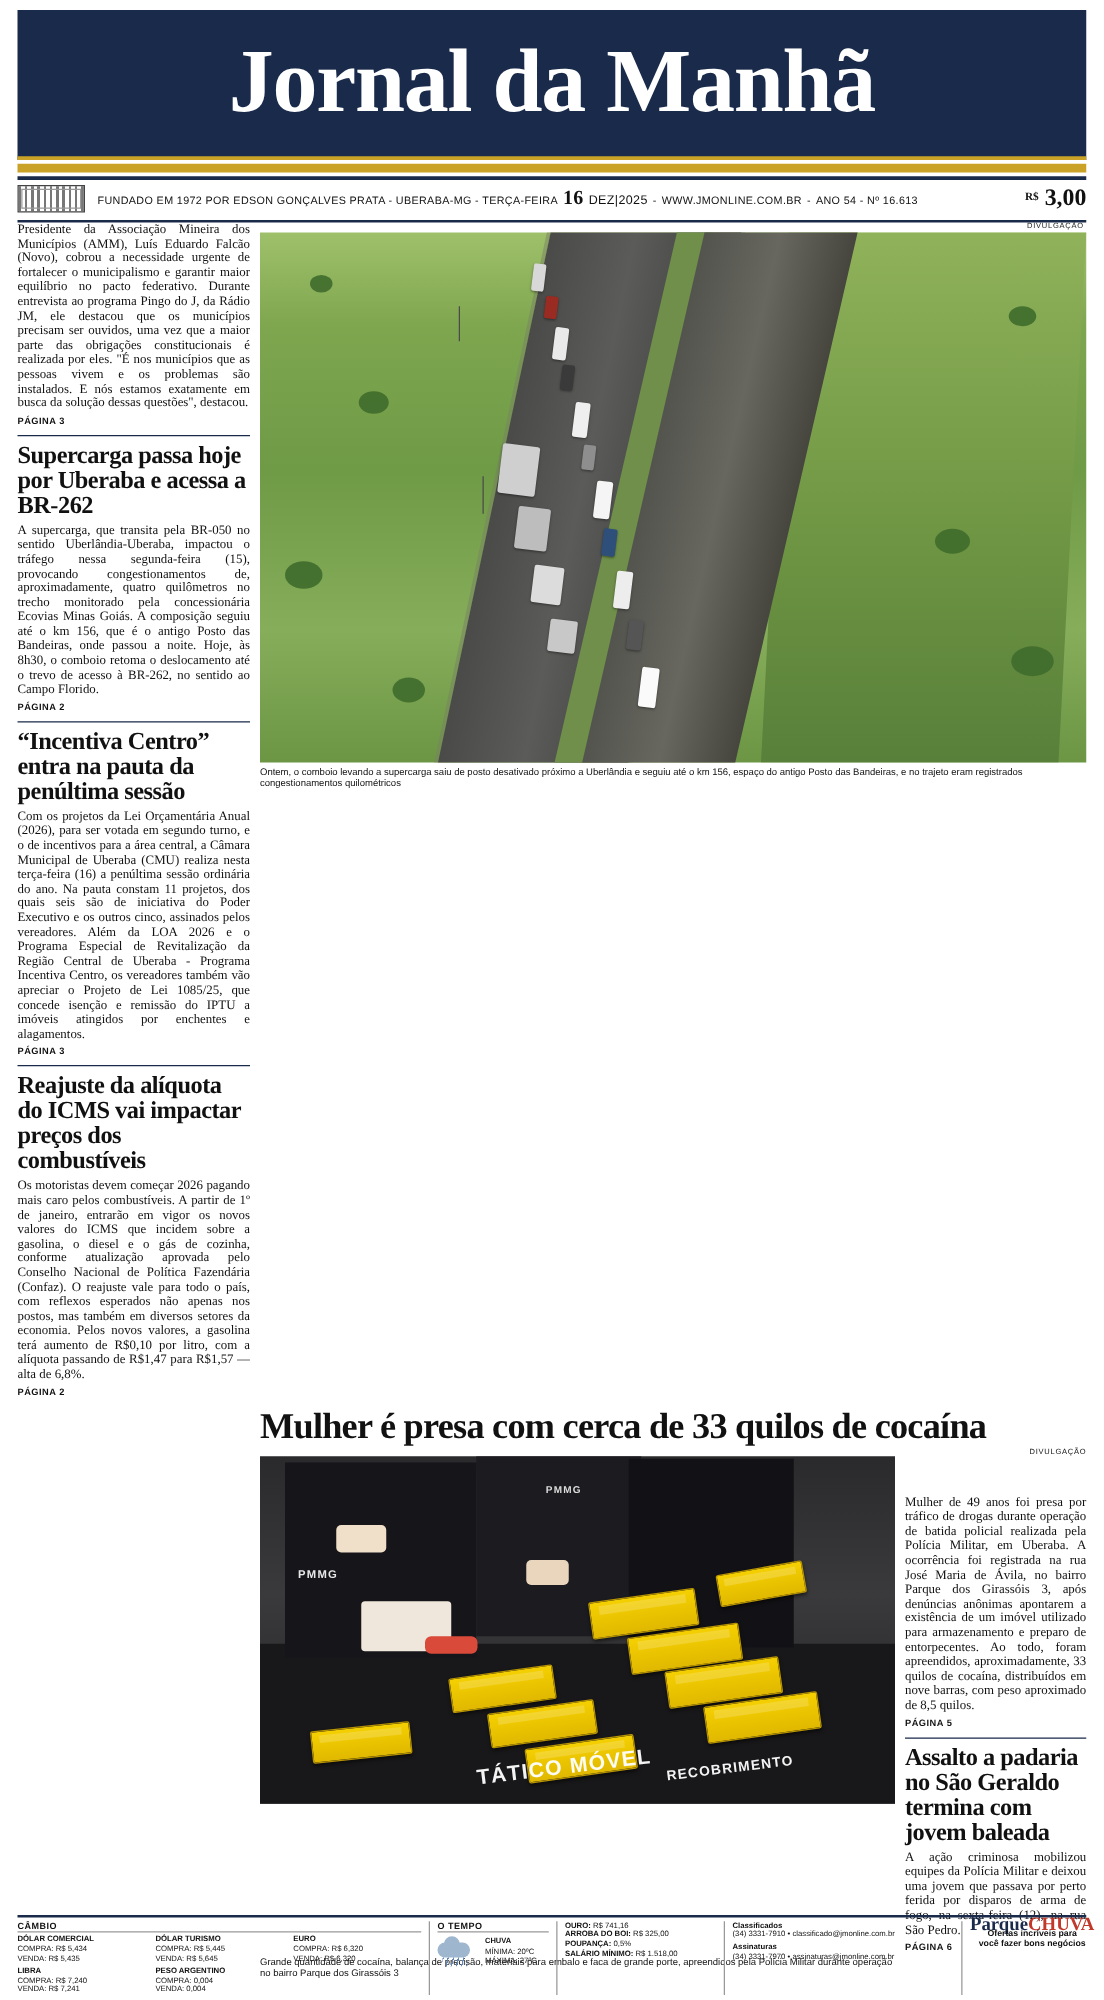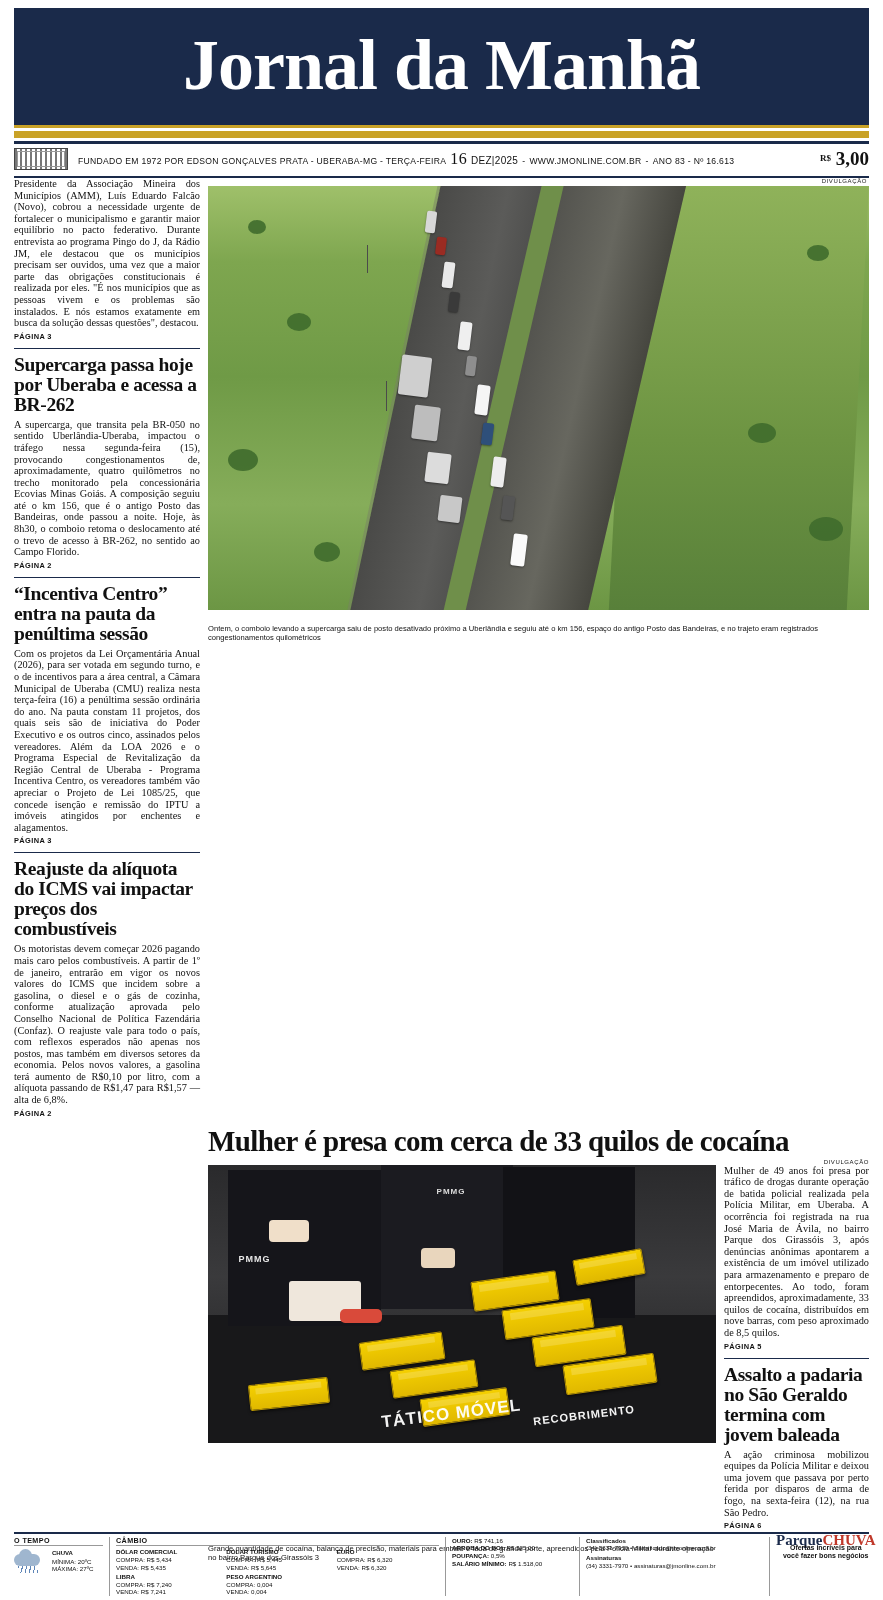--- a/index.html
+++ b/index.html
@@ -76,21 +76,21 @@
   .infotext {
     font-family: "Liberation Sans", sans-serif;
     font-size: 8.6px;
     letter-spacing: 0.3px;
     color: #111;
     white-space: nowrap;
     display: flex;
     align-items: baseline;
     gap: 4px;
   }
-  .infotext .big-date { font-size: 16px; font-weight: normal; font-family: "Liberation Serif", serif;}
+  .infotext .big-date { font-size: 16px; font-weight: bold; font-family: "Liberation Serif", serif;}
   .infotext .dez { font-size: 10px; font-family: "Liberation Sans", sans-serif; }
   .price {
     margin-left: auto;
     font-family: "Liberation Serif", serif;
     font-weight: bold;
     font-size: 19px;
     white-space: nowrap;
   }
   .price small { font-size: 9px; font-weight: bold; vertical-align: 4px; }
 
@@ -189,21 +189,21 @@
     right: 2px;
     font-family: "Liberation Sans", sans-serif;
     font-size: 6px;
     letter-spacing: .6px;
     color: #222;
   }
   .caption {
     font-family: "Liberation Sans", sans-serif;
     font-size: 7.6px;
     line-height: 9.2px;
-    margin-top: 14px;
+    margin-top: 3px;
     color: #111;
   }
 
   
   .headline2 {
     font-family: "Liberation Serif", serif;
     font-weight: bold;
     font-size: 29px;
     line-height: 30px;
     letter-spacing: -0.6px;
@@ -213,21 +213,21 @@
 
   .midgrid { display: flex; gap: 8px; }
   .mid-photo {
     width: 508px;
     flex: 0 0 508px;
     height: 278px;
     position: relative;
     overflow: hidden;
     background: linear-gradient(180deg,#2a2a2c 0%, #3a3a3c 40%, #1d1d1f 100%);
   }
-  .mid-right { flex: 1; }
+  .mid-right { flex: 1; margin-top: 32px; }
 
   
   .brick {
     position: absolute;
     background: linear-gradient(180deg,#f5d000,#e0b800);
     border: 1px solid #b89400;
     border-radius: 2px;
     box-shadow: 0 2px 3px rgba(0,0,0,.5);
   }
   .brick::after {
@@ -312,21 +312,21 @@
 
   <div class="infostrip">
     <div class="flag-box"></div>
     <div class="infotext">
       <span>FUNDADO EM 1972 POR EDSON GONÇALVES PRATA - UBERABA-MG - TERÇA-FEIRA</span>
       <span class="big-date">16</span>
       <span class="dez">DEZ|2025</span>
       <span>-</span>
       <span>WWW.JMONLINE.COM.BR</span>
       <span>-</span>
-      <span>ANO 83 - Nº 16.613</span>
+      <span>ANO 54 - Nº 16.613</span>
     </div>
     <div class="price">
       <small>R$</small>
       <span>3,00</span>
     </div>
   </div>
 
 
   <div class="topgrid">
 
@@ -435,35 +435,20 @@
         <div class="pagina">PÁGINA 6</div>
       </div>
     </div>
   </div>
 
   <div style="margin-left:194px;">
     <div class="caption" style="width:508px;">Grande quantidade de cocaína, balança de precisão, materiais para embalo e faca de grande porte, apreendidos pela Polícia Militar durante operação no bairro Parque dos Girassóis 3</div>
   </div>
 
   <div class="footer">
-
-    <div class="f-block" style="width:96px;flex:0 0 96px;">
-      <div class="f-title">O TEMPO</div>
-      <div style="display:flex;align-items:center;gap:4px;">
-        <div class="weather-icon">
-          <div class="cloud"></div>
-            <div class="rain"></div>
-        </div>
-        <div>
-          <div style="font-weight:bold;font-size:6px;">CHUVA</div>
-          <div>MÍNIMA: 20ºC</div>
-          <div>MÁXIMA: 27ºC</div>
-        </div>
-      </div>
-    </div>
 
     <div class="f-block" style="width:330px;flex:0 0 330px;">
       <div class="f-title">CÂMBIO</div>
       <div class="fcols">
         <div style="width:104px;">
           <div style="font-weight:bold;">DÓLAR COMERCIAL</div>
           <div>COMPRA: R$ 5,434</div>
           <div>VENDA: R$ 5,435</div>
           <div style="font-weight:bold;margin-top:2px;">LIBRA</div>
           <div>COMPRA: R$ 7,240</div>
@@ -478,20 +463,35 @@
           <div>VENDA: 0,004</div>
         </div>
         <div style="width:104px;">
           <div style="font-weight:bold;">EURO</div>
           <div>COMPRA: R$ 6,320</div>
           <div>VENDA: R$ 6,320</div>
         </div>
       </div>
     </div>
 
+    <div class="f-block" style="width:96px;flex:0 0 96px;">
+      <div class="f-title">O TEMPO</div>
+      <div style="display:flex;align-items:center;gap:4px;">
+        <div class="weather-icon">
+          <div class="cloud"></div>
+            <div class="rain"></div>
+        </div>
+        <div>
+          <div style="font-weight:bold;font-size:6px;">CHUVA</div>
+          <div>MÍNIMA: 20ºC</div>
+          <div>MÁXIMA: 27ºC</div>
+        </div>
+      </div>
+    </div>
+
     <div class="f-block" style="width:128px;flex:0 0 128px;">
       <div class="nowrap">
         <b>OURO:</b>
         <span>R$ 741,16</span>
       </div>
       <div class="nowrap">
         <b>ARROBA DO BOI:</b>
         <span>R$ 325,00</span>
       </div>
       <div class="nowrap">

